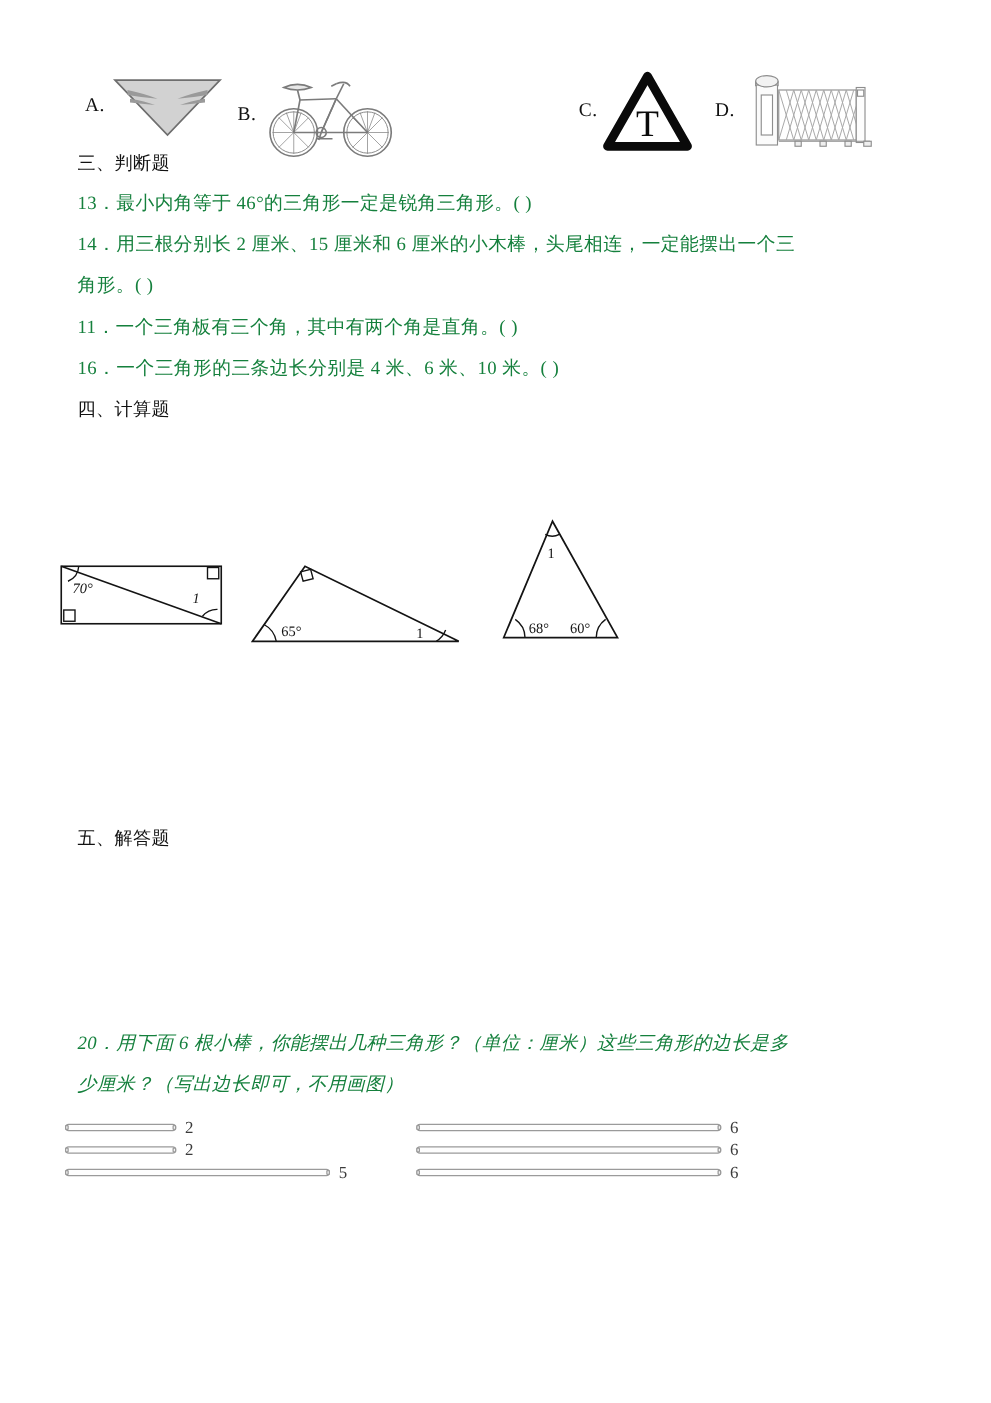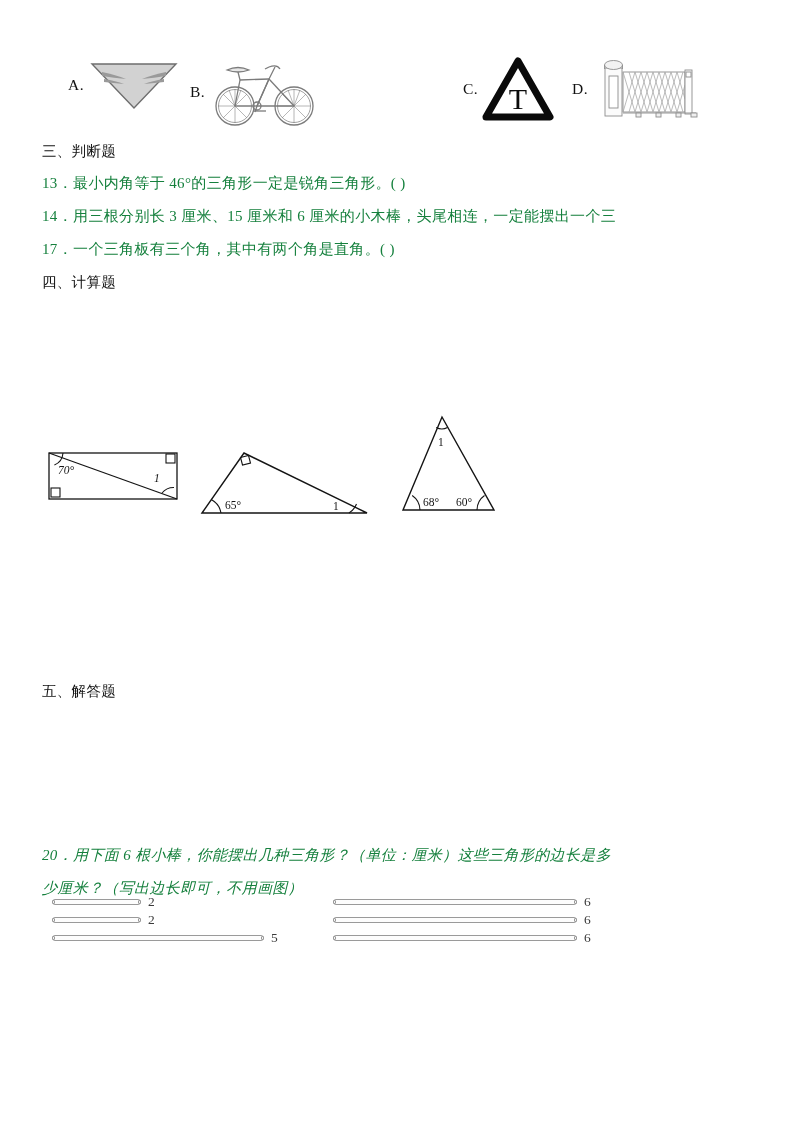--- a/index.html
+++ b/index.html
@@ -46,24 +46,23 @@
     display: block;
   }
   #opt-a { left: 68px;  top: 26px; }
   #opt-b { left: 190px; top: 22px; }
   #opt-c { left: 463px; top: 22px; }
   #opt-d { left: 572px; top: 22px; }
 
   
   .body-text {
     position: absolute;
-    left: 42px;
+    left: 62px;
     top: 116px;
     width: 706px;
-    margin-top: 20px;
   }
   .sec-head {
     font-family: "Liberation Serif", "DejaVu Serif", serif;
     font-size: 14.5px;
     line-height: 30px;
     letter-spacing: 0.3px;
     margin: 0 0 2px 0;
     color: #111;
   }
   .q-line {
@@ -263,22 +262,24 @@
           <rect x="99" y="57" width="6" height="4" fill="#efefef"></rect>
         </g>
       </svg>
     </div>
   </div>
 
   <div class="body-text">
 
     <p class="sec-head">三、判断题</p>
     <p class="q-line">13．最小内角等于 46°的三角形一定是锐角三角形。(            )</p>
-    <p class="q-line wide">14．用三根分别长 3 厘米、15 厘米和 6 厘米的小木棒，头尾相连，一定能摆出一个三</p>
-    <p class="q-line">17．一个三角板有三个角，其中有两个角是直角。(              )</p>
+    <p class="q-line wide">14．用三根分别长 2 厘米、15 厘米和 6 厘米的小木棒，头尾相连，一定能摆出一个三</p>
+    <p class="q-line">角形。(            )</p>
+    <p class="q-line">11．一个三角板有三个角，其中有两个角是直角。(              )</p>
+    <p class="q-line">16．一个三角形的三条边长分别是 4 米、6 米、10 米。(            )</p>
 
     <p class="sec-head">四、计算题</p>
   </div>
 
   <div class="fig-row-18">
 
     <div class="fig" id="fig-rect">
       <svg width="132" height="50" viewBox="0 0 132 50">
         <rect x="1" y="1" width="128" height="46" fill="#ffffff" stroke="#141414" stroke-width="1.3"></rect>
         <line x1="1" y1="1" x2="129" y2="47" stroke="#141414" stroke-width="1.3"></line>

